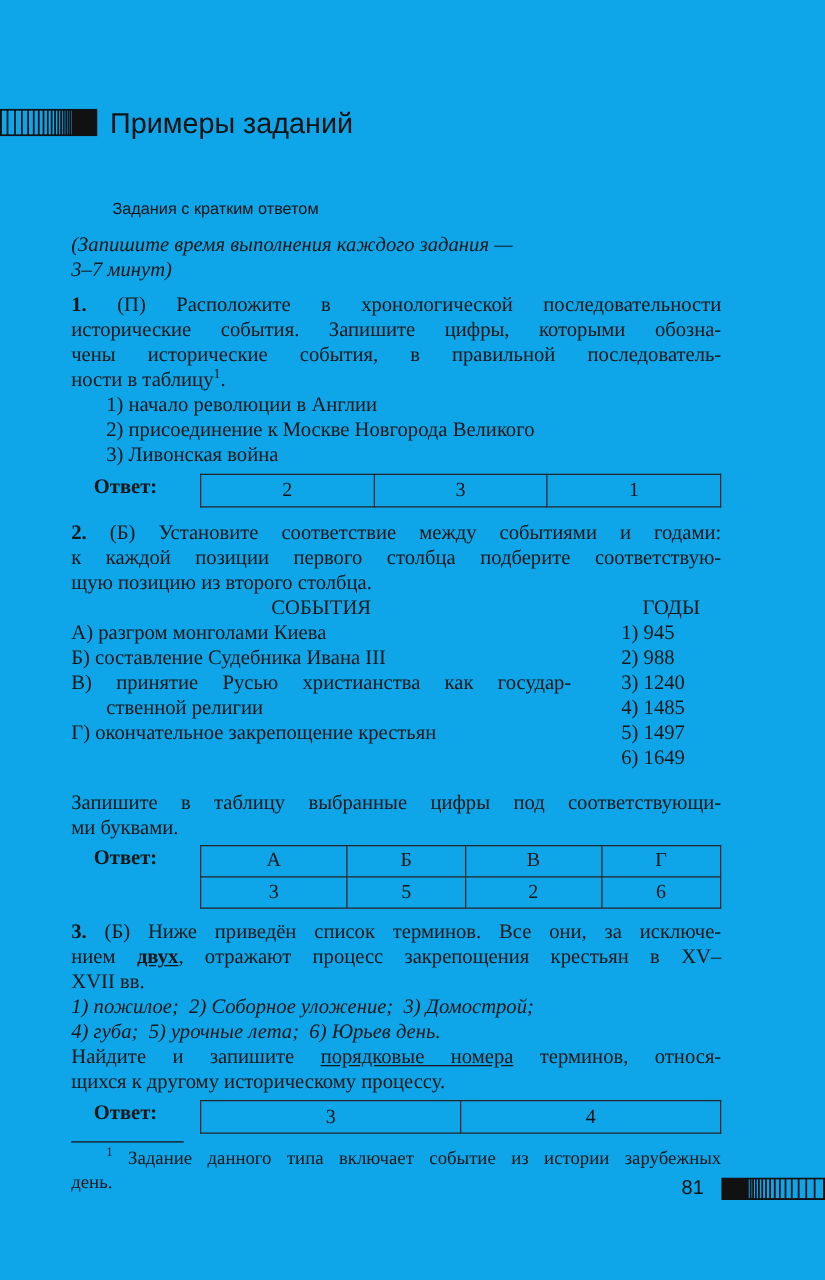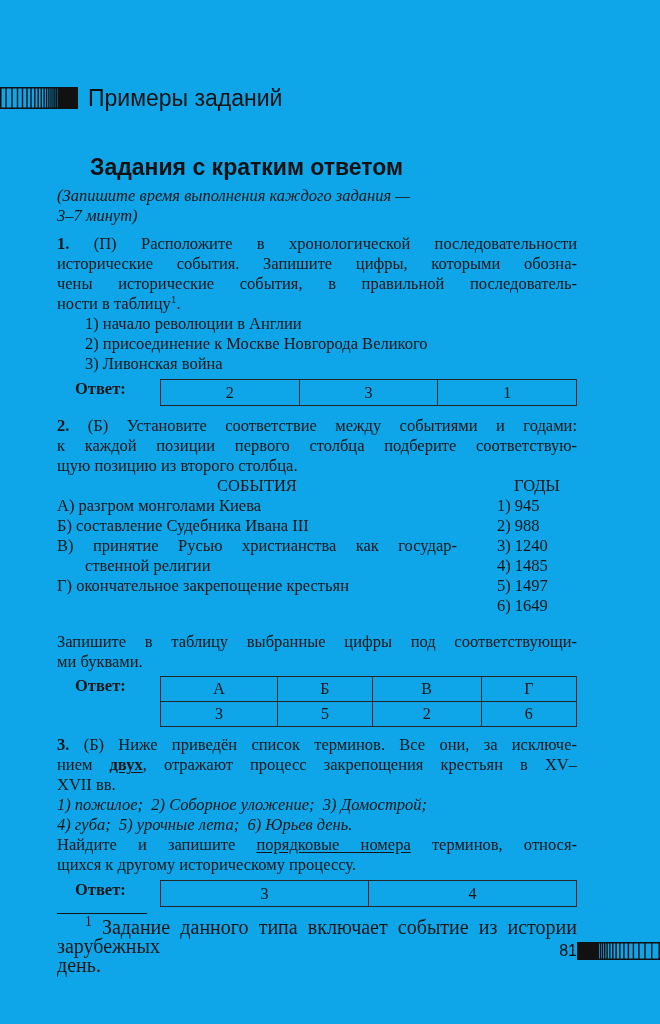--- a/index.html
+++ b/index.html
@@ -18,21 +18,21 @@
   .pg-header{display:flex;align-items:center;gap:10px;margin-top:86px;}
   .pg-header .bar{flex:0 0 auto;height:22px;}
   .pg-title{
     font-family:"Liberation Sans","DejaVu Sans",sans-serif;
     font-size:23px;line-height:24px;font-weight:400;color:#111;
   }
   
   .sec-heading{
     margin-top:46px;margin-left:90px;margin-right:83px;
     font-family:"Liberation Sans","DejaVu Sans",sans-serif;
-    font-size:23px;line-height:22px;font-weight:700;color:#111;
+    font-size:13px;line-height:22px;font-weight:400;color:#111;
   }
   .time-note{margin-top:8px;font-style:italic;}
   .para{margin-top:8px;}
   .para.t2{margin-top:10px;}
   .para.t3{}
   .jl{text-align:justify;text-align-last:justify;}
   .ln{display:block;}
   b.tnum{font-weight:700;}
   sup{font-size:68%;line-height:0;vertical-align:super;}
   .opts{margin-top:0;}
@@ -56,26 +56,26 @@
   .yr-col{flex:0 0 80px;}
   .ev-line{padding-left:28px;text-indent:-28px;}
   .ev-line.just{text-align:justify;text-align-last:justify;}
   .ev-cont{padding-left:28px;}
   .terms{font-style:italic;white-space:pre-wrap;}
   .uline{text-decoration:underline;text-underline-offset:2px;}
   .bold-u{font-weight:700;text-decoration:underline;text-underline-offset:2px;}
   
   .footnote{margin-top:6px;}
   .fn-rule{width:90px;border-top:1.5px solid #141414;margin-bottom:4px;}
-  .fn-text{font-size:20px;line-height:19px;}
+  .fn-text{font-size:15px;line-height:19px;}
   .fn-l1{text-indent:28px;text-align:justify;text-align-last:justify;}
   
   .pg-footer{
     position:absolute;top:941px;right:0;
-    display:flex;align-items:center;gap:0;
+    display:flex;align-items:center;gap:14px;
   }
   .pg-num{
     font-family:"Liberation Sans","DejaVu Sans",sans-serif;
     font-size:16px;color:#111;
   }
   .pg-footer .bar{height:18px;}
 </style>
 </head>
 <body>
 

